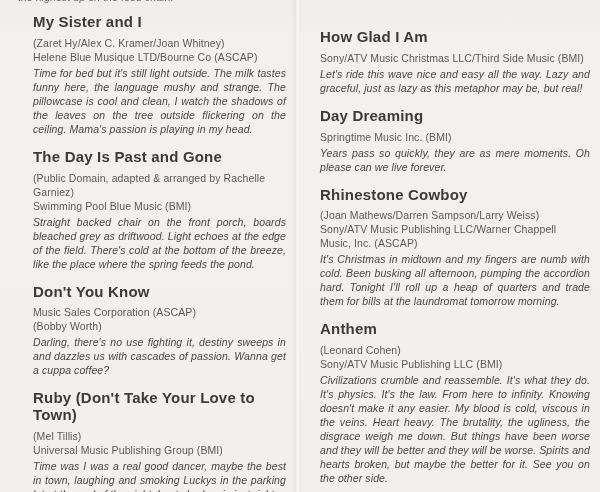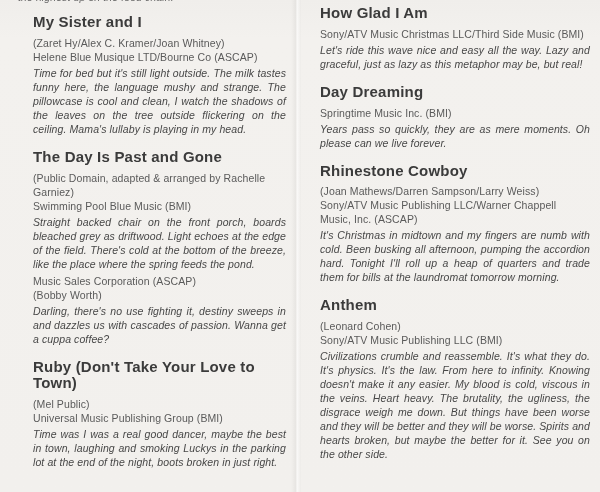--- a/index.html
+++ b/index.html
@@ -40,20 +40,21 @@
   }
   .col {
     box-sizing: border-box;
     width: 300px;
   }
   .col-left {
     padding: 14px 14px 0 33px;
   }
   .col-right {
     padding: 5px 10px 0 20px;
+    margin-top: 24px;
   }
   .fold {
     position: absolute;
     left: 291px;
     top: 0;
     bottom: 0;
     width: 10px;
     background: linear-gradient(to right,
       rgba(0,0,0,0.00) 0%,
       rgba(0,0,0,0.045) 45%,
@@ -98,44 +99,45 @@
   <div class="clipped-top">the highest up on the food chain.</div>
 
   <div class="columns">
     <div class="col col-left">
   <div class="song">
     <div class="song-title">My Sister and I</div>
     <div class="song-credits">
             <div class="song-credit">(Zaret Hy/Alex C. Kramer/Joan Whitney)</div>
             <div class="song-credit">Helene Blue Musique LTD/Bourne Co (ASCAP)</div>
           </div>
-    <div class="song-note">Time for bed but it's still light outside. The milk tastes funny here, the language mushy and strange. The pillowcase is cool and clean, I watch the shadows of the leaves on the tree outside flickering on the ceiling. Mama's lullaby is playing in my head.</div>
+    <div class="song-note">Time for bed but it's still light outside. The milk tastes funny here, the language mushy and strange. The pillowcase is cool and clean, I watch the shadows of the leaves on the tree outside flickering on the ceiling. Mama's passion is playing in my head.</div>
   </div>
 
   <div class="song">
     <div class="song-title">The Day Is Past and Gone</div>
     <div class="song-credits">
             <div class="song-credit">(Public Domain, adapted &amp; arranged by Rachelle Garniez)</div>
             <div class="song-credit">Swimming Pool Blue Music (BMI)</div>
           </div>
     <div class="song-note">Straight backed chair on the front porch, boards bleached grey as driftwood. Light echoes at the edge of the field. There's cold at the bottom of the breeze, like the place where the spring feeds the pond.</div>
   </div>
 
   <div class="song">
+    <div class="song-title">Don't You Know</div>
     <div class="song-credits">
             <div class="song-credit">Music Sales Corporation (ASCAP)</div>
             <div class="song-credit">(Bobby Worth)</div>
           </div>
     <div class="song-note">Darling, there's no use fighting it, destiny sweeps in and dazzles us with cascades of passion. Wanna get a cuppa coffee?</div>
   </div>
 
   <div class="song">
     <div class="song-title">Ruby (Don't Take Your Love to Town)</div>
     <div class="song-credits">
-            <div class="song-credit">(Mel Public)</div>
+            <div class="song-credit">(Mel Tillis)</div>
             <div class="song-credit">Universal Music Publishing Group (BMI)</div>
           </div>
     <div class="song-note">Time was I was a real good dancer, maybe the best in town, laughing and smoking Luckys in the parking lot at the end of the night, boots broken in just right.</div>
   </div>
 </div>
     <div class="col col-right">
   <div class="song">
     <div class="song-title">How Glad I Am</div>
     <div class="song-credits">
             <div class="song-credit">Sony/ATV Music Christmas LLC/Third Side Music (BMI)</div>

